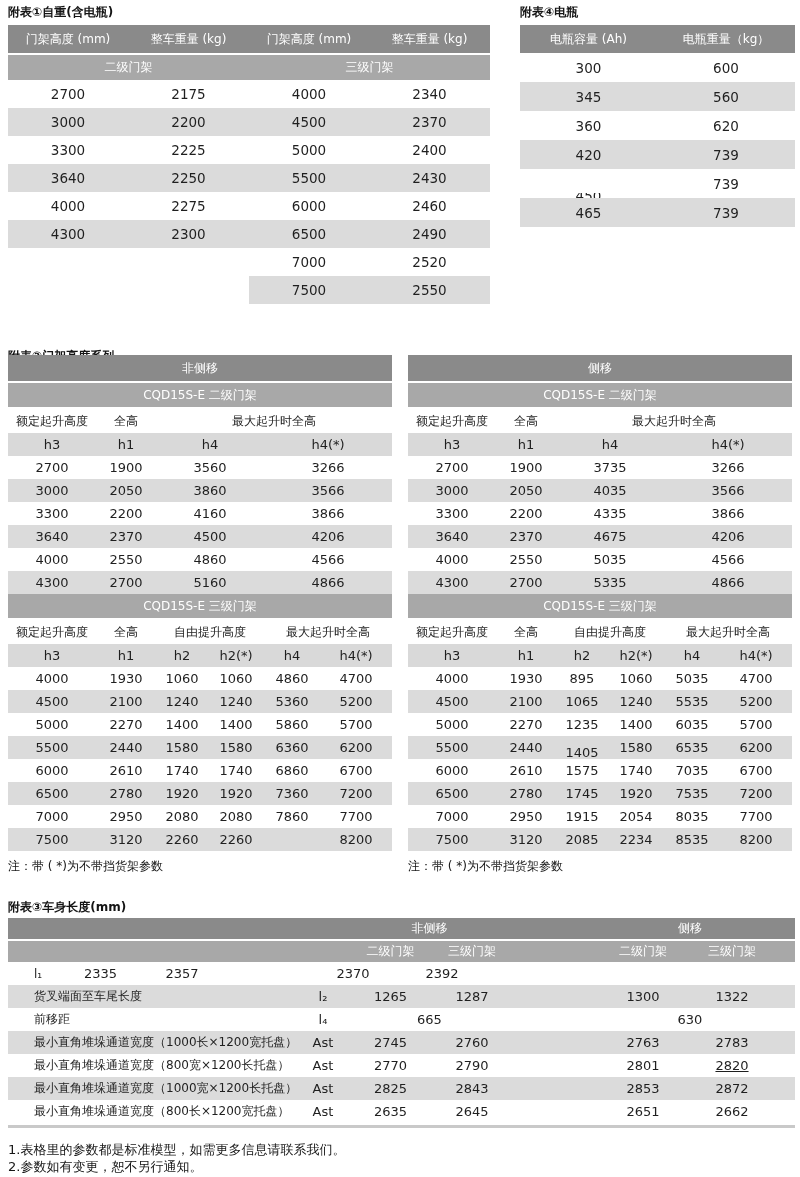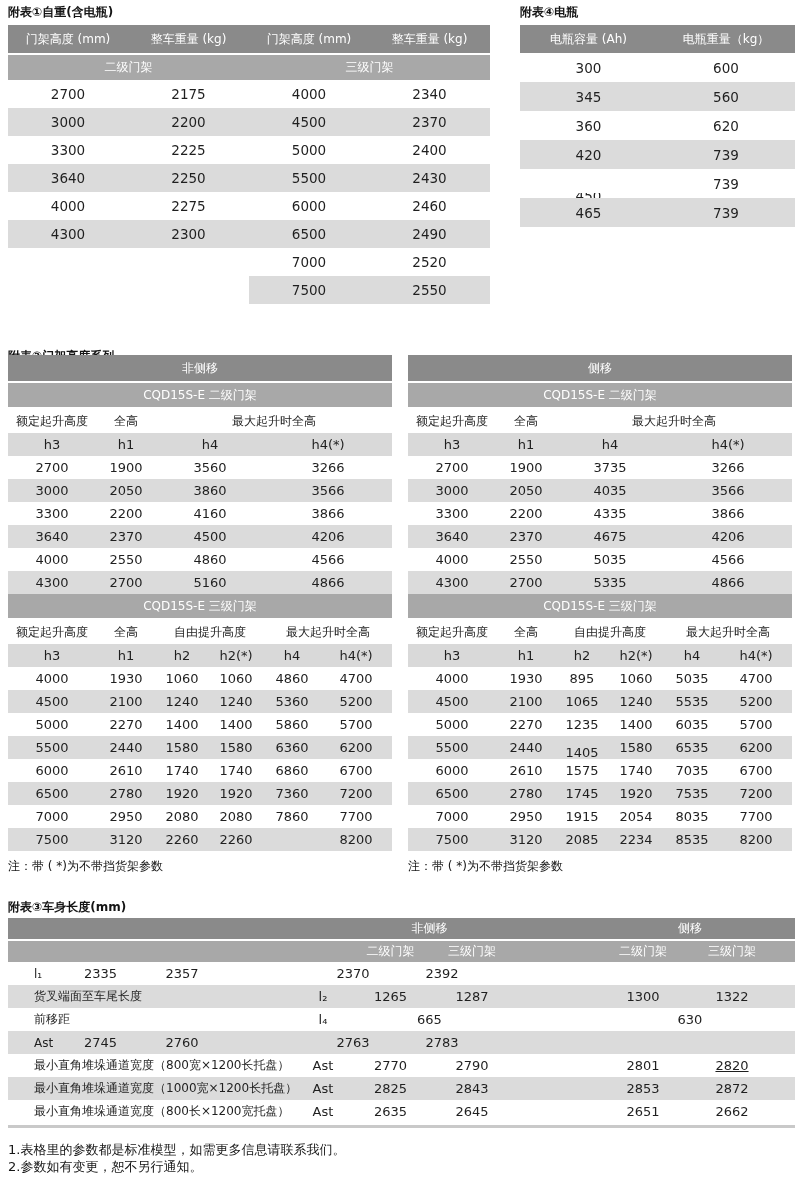--- a/index.html
+++ b/index.html
@@ -489,20 +489,21 @@
   <div class="trow midrow">
     <div class="cell" style="width:290px">前移距</div>
     <div class="cell" style="width:50px">l₄</div>
     <div class="cell" style="width:163px">665</div>
     <div class="cell" style="width:90px"></div>
     <div class="cell" style="width:178px">630</div>
     <div class="cell" style="width:16px"></div>
   </div>
   <div class="t3b" data-table="body_table.rows_bottom">
       <div class="trow">
+        <div class="cell" style="width: 290px;">最小直角堆垛通道宽度（1000长×1200宽托盘）</div>
         <div class="cell" style="width: 50px;">Ast</div>
         <div class="cell" style="width: 85px;">2745</div>
         <div class="cell" style="width: 78px;">2760</div>
         <div class="cell empty" style="width: 90px;"></div>
         <div class="cell" style="width: 84px;">2763</div>
         <div class="cell" style="width: 94px;">2783</div>
         <div class="cell empty" style="width: 16px;"></div>
       </div>
       <div class="trow">
         <div class="cell" style="width: 290px;">最小直角堆垛通道宽度（800宽×1200长托盘）</div>

